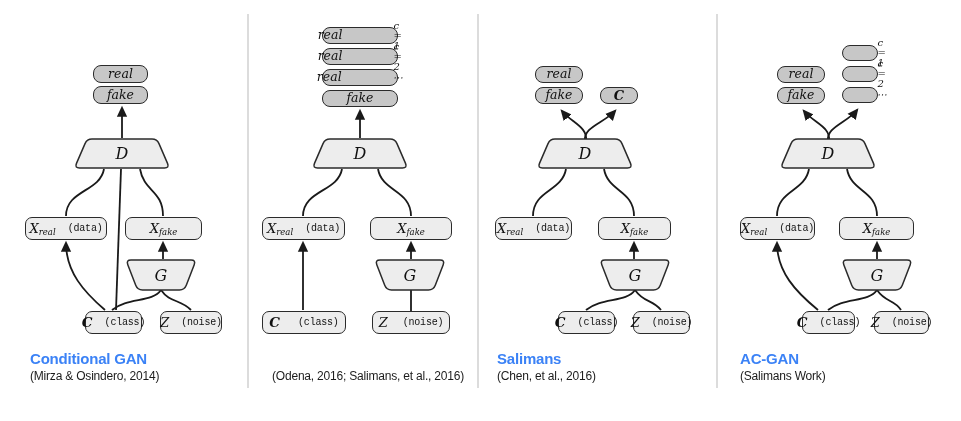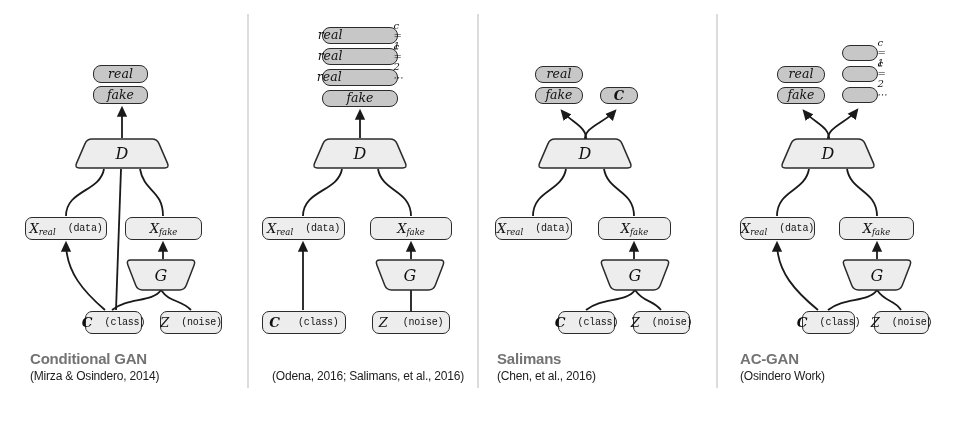--- a/index.html
+++ b/index.html
@@ -20,21 +20,21 @@
   .nd .base{font-family:"DejaVu Serif",serif;font-style:italic;font-size:13px;color:#101010;line-height:1;}
   .nd .base.bold{font-weight:bold;font-size:13.5px;}
   .nd .sub{font-family:"DejaVu Serif",serif;font-style:italic;font-size:8.5px;color:#101010;
            position:relative;top:3.5px;line-height:1;}
   .nd .note{font-family:Liberation Mono, monospace;font-size:10px;color:#111;margin-left:12px;
             line-height:1;letter-spacing:-.2px;}
   
   .tl{position:absolute;z-index:3;width:50px;height:28px;display:flex;align-items:center;justify-content:center;
       font-family:"DejaVu Serif",serif;font-style:italic;font-size:16px;color:#101010;}
   
-  .cap-title{position:absolute;z-index:2;font-weight:bold;font-size:15px;color:#737373;letter-spacing:-.2px;}
+  .cap-title{position:absolute;z-index:2;font-weight:bold;font-size:15px;color:#3b82f6;letter-spacing:-.2px;}
   .cap-cite{position:absolute;z-index:2;font-size:12px;color:#1c1c1c;letter-spacing:-.2px;}
   path.ln{fill:none;stroke:#1a1a1a;stroke-width:1.8;}
   path.trap{fill:#ededed;stroke:#2b2b2b;stroke-width:1.5;}
 </style>
 </head>
 <body>
 
 <div class="fig">
 
   <div class="divider" style="left:247px"></div>
@@ -220,16 +220,16 @@
     <div class="tl" style="left:852px;top:261px">G</div>
     <div class="nd" style="left:802px;top:311px;width:53px">
       <span class="base bold">C</span>
       <span class="note">(class)</span>
     </div>
     <div class="nd" style="left:874px;top:311px;width:55px">
       <span class="base">Z</span>
       <span class="note">(noise)</span>
     </div>
     <div class="cap-title" style="left:740px;top:350px">AC-GAN</div>
-    <div class="cap-cite" style="left:740px;top:369px">(Osindero Work)</div>
+    <div class="cap-cite" style="left:740px;top:369px">(Salimans Work)</div>
   </div>
 
 </div>
 
 </body></html>

